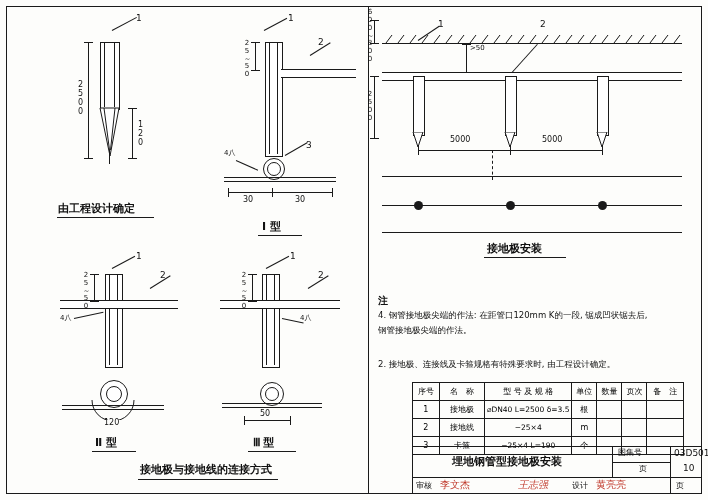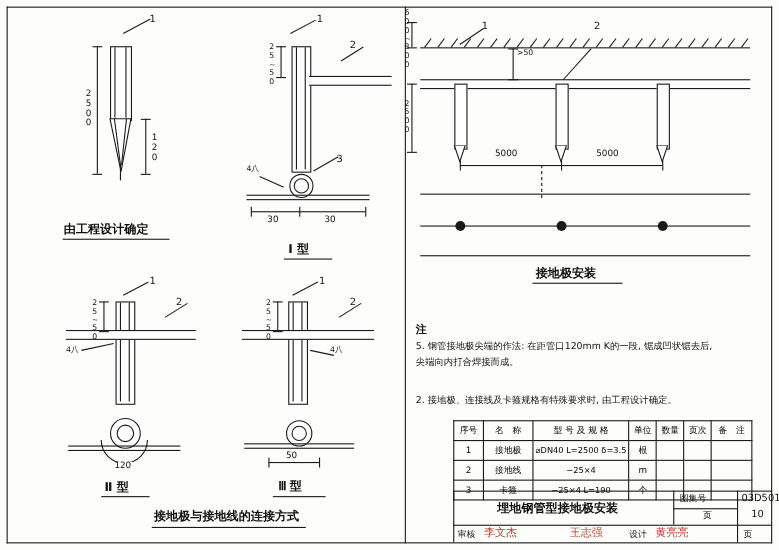--- a/index.html
+++ b/index.html
@@ -252,22 +252,22 @@
     <div class="dot" style="left:506px;top:201px;width:9px;height:9px;"></div>
     <div class="dot" style="left:598px;top:201px;width:9px;height:9px;"></div>
     <div class="dash" style="left:492px;top:150px;width:0;height:30px;border-top:none;border-left:1px dashed #1a1a1a;"></div>
 
     <div class="txt cn b" style="left:487px;top:243px;font-size:11px;">接地极安装</div>
     <div class="ln h" style="left:484px;top:257px;width:82px;"></div>
   </div>
 
   <div>
     <div class="txt cn b" style="left:378px;top:296px;font-size:10px;">注</div>
-    <div class="txt cn" style="left:378px;top:311px;font-size:8.5px;">5. 钢管接地极尖端的作法: 在距管口120mm K的一段, 锯成凹状锯去后,</div>
-    <div class="txt cn" style="left:378px;top:326px;font-size:8.5px;">   尖端向内打合焊接而成。</div>
+    <div class="txt cn" style="left:378px;top:311px;font-size:8.5px;">4. 钢管接地极尖端的作法: 在距管口120mm K的一段, 锯成凹状锯去后,</div>
+    <div class="txt cn" style="left:378px;top:326px;font-size:8.5px;">   钢管接地极尖端的作法。</div>
     <div class="txt cn" style="left:378px;top:360px;font-size:8.5px;">2. 接地极、连接线及卡箍规格有特殊要求时, 由工程设计确定。</div>
   </div>
 
   <table style="position:absolute;left:412px;top:382px;width:272px;font-size:8px;">
     <thead>
       <tr>
         <th style="border:1px solid #1a1a1a;width:26px;height:15px;font-weight:normal;" class="cn">序号</th>
         <th style="border:1px solid #1a1a1a;width:46px;font-weight:normal;" class="cn">名　称</th>
         <th style="border:1px solid #1a1a1a;width:92px;font-weight:normal;" class="cn">型 号 及 规 格</th>
         <th style="border:1px solid #1a1a1a;width:24px;font-weight:normal;" class="cn">单位</th>
@@ -319,18 +319,18 @@
     <div class="txt cn" style="left:618px;top:449px;font-size:8px;">图集号</div>
     <div class="txt cn" style="left:674px;top:449px;font-size:9px;">03D501-4</div>
     <div class="txt cn" style="left:639px;top:465px;font-size:8px;">页</div>
     <div class="txt cn" style="left:683px;top:464px;font-size:9px;">10</div>
     <div class="ln h" style="left:612px;top:462px;width:58px;"></div>
 
     <div class="txt cn" style="left:416px;top:482px;font-size:8px;">审核</div>
     <div class="txt cn" style="left:491px;top:482px;font-size:8px;margin-top:22px;">校对</div>
     <div class="txt cn" style="left:572px;top:482px;font-size:8px;">设计</div>
     <div class="txt cn" style="left:440px;top:480px;font-size:10px;color:#c0392b;">李文杰</div>
-    <div class="txt cn" style="left:518px;top:480px;font-size:10px;color:#c0392b;">王志强</div>
+    <div class="txt cn" style="left:518px;top:480px;font-size:10px;color:#c0392b;font-style:italic;">王志强</div>
     <div class="txt cn" style="left:596px;top:480px;font-size:10px;color:#c0392b;">黄亮亮</div>
     <div class="txt cn" style="left:676px;top:482px;font-size:8px;">页</div>
   </div>
 
 </div>
 
 </body></html>

